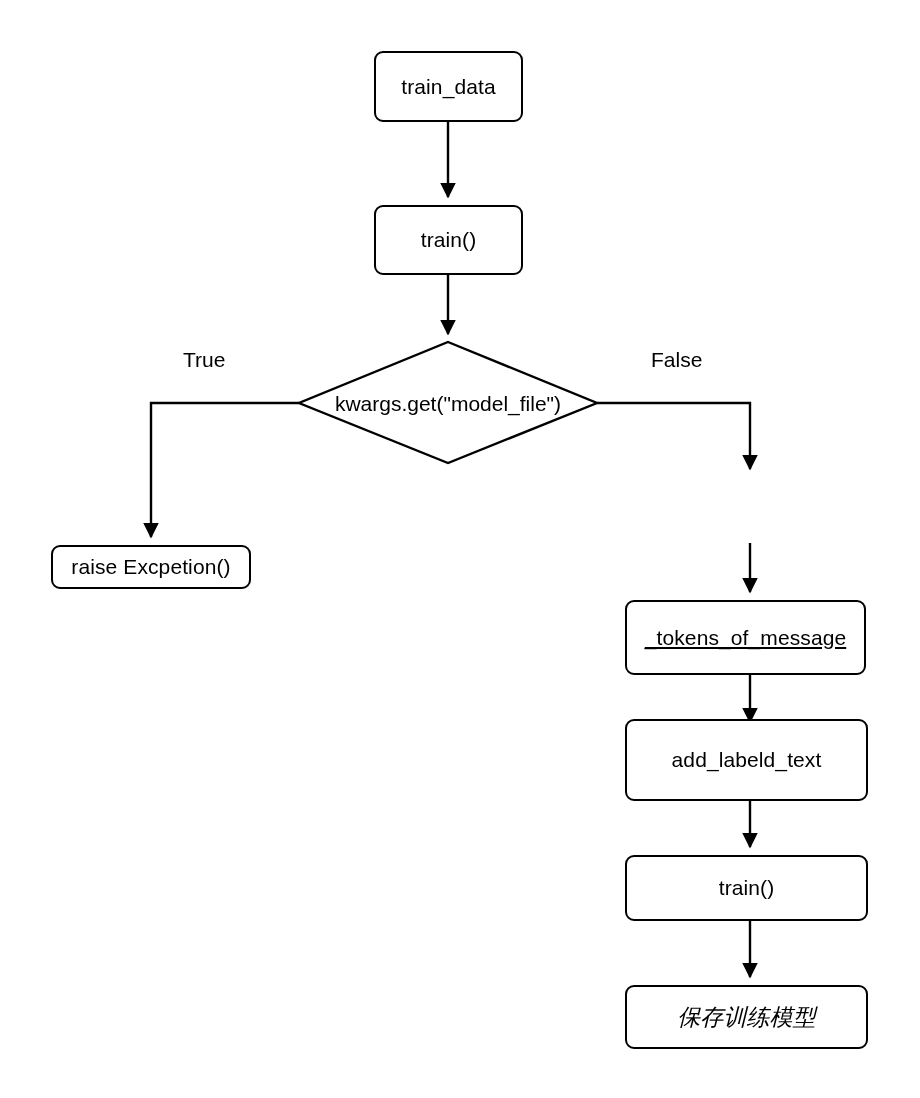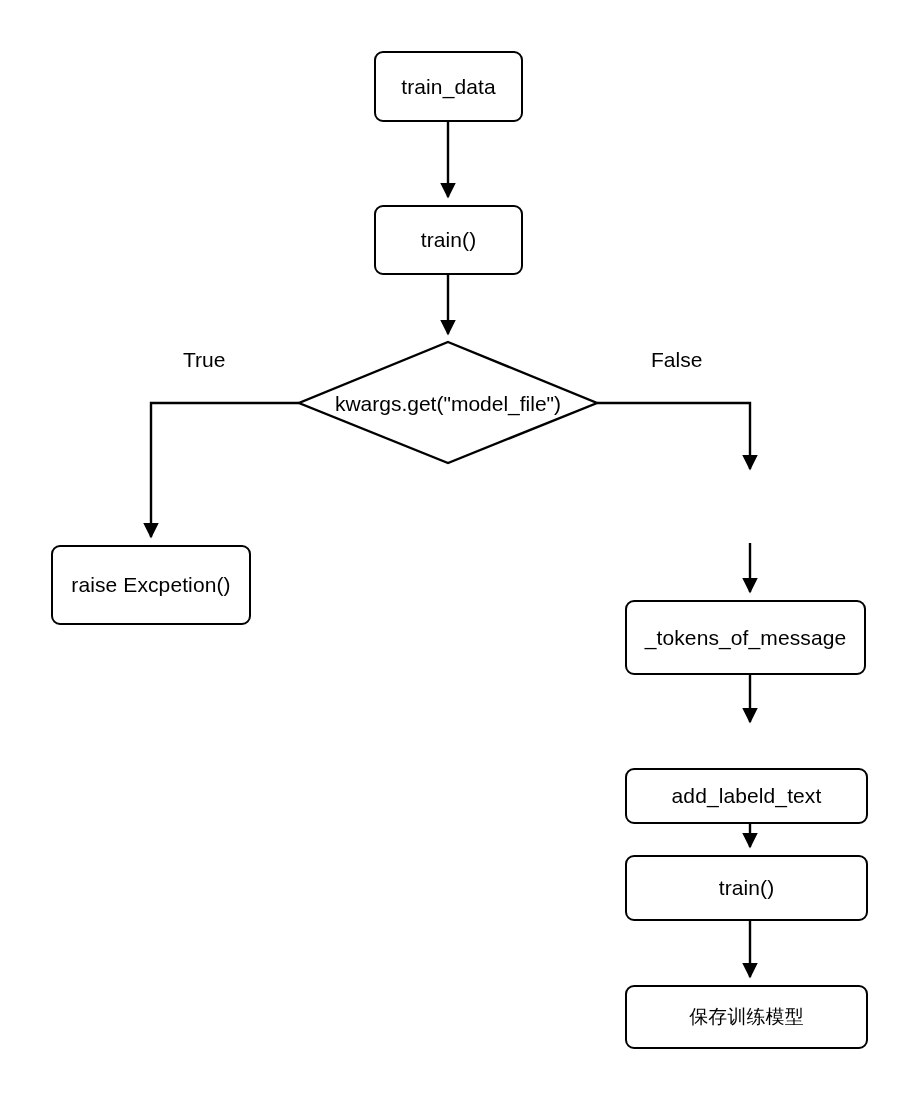--- a/index.html
+++ b/index.html
@@ -37,21 +37,22 @@
     align-items: center;
     justify-content: center;
     text-align: center;
     font-size: 21px;
     line-height: 1.22;
     white-space: pre-line;
     letter-spacing: 0.1px;
   }
   .node.cjk {
     font-family: "DejaVu Sans", "Liberation Sans", sans-serif;
-    font-size: 19px;
+    font-size: 23px;
+    font-style: italic;
   }
   .edge-label {
     position: absolute;
     font-size: 21px;
     color: #000000;
     white-space: nowrap;
   }
   .diamond-label {
     position: absolute;
     font-size: 21px;
@@ -108,26 +109,26 @@
       <polygon points="448,342 597,403 448,463 299,403" fill="#ffffff" stroke="#000000" stroke-width="2.4"></polygon>
     </g>
   </svg>
 
   <div class="node" style="left:374px; top:51px; width:149px; height:71px;">train_data</div>
 
   <div class="node" style="left:374px; top:205px; width:149px; height:70px;">train()</div>
 
   <div class="diamond-label" style="left:299px; top:392px; width:298px;">kwargs.get("model_file")</div>
 
-  <div class="node" style="left:51px; top:545px; width:200px; height:80px;">raise Excpetion()</div>
+  <div class="node" style="left:51px; top:545px; width:200px; height:44px;">raise Excpetion()</div>
 
 
-  <div class="node" style="left:625px; top:600px; width:241px; height:75px;">_tokens_of_message</div>
+  <div class="node" style="left:625px; top:600px; width:241px; height:75px;text-decoration:underline;">_tokens_of_message</div>
 
-  <div class="node" style="left:625px; top:768px; width:243px; height:56px;">add_labeld_text</div>
+  <div class="node" style="left:625px; top:719px; width:243px; height:82px;">add_labeld_text</div>
 
   <div class="node" style="left:625px; top:855px; width:243px; height:66px;">train()</div>
 
   <div class="node cjk" style="left:625px; top:985px; width:243px; height:64px;">保存训练模型</div>
 
   <div class="edge-label" style="left:183px; top:348px;">True</div>
 
   <div class="edge-label" style="left:651px; top:348px;">False</div>
 
 </div>

